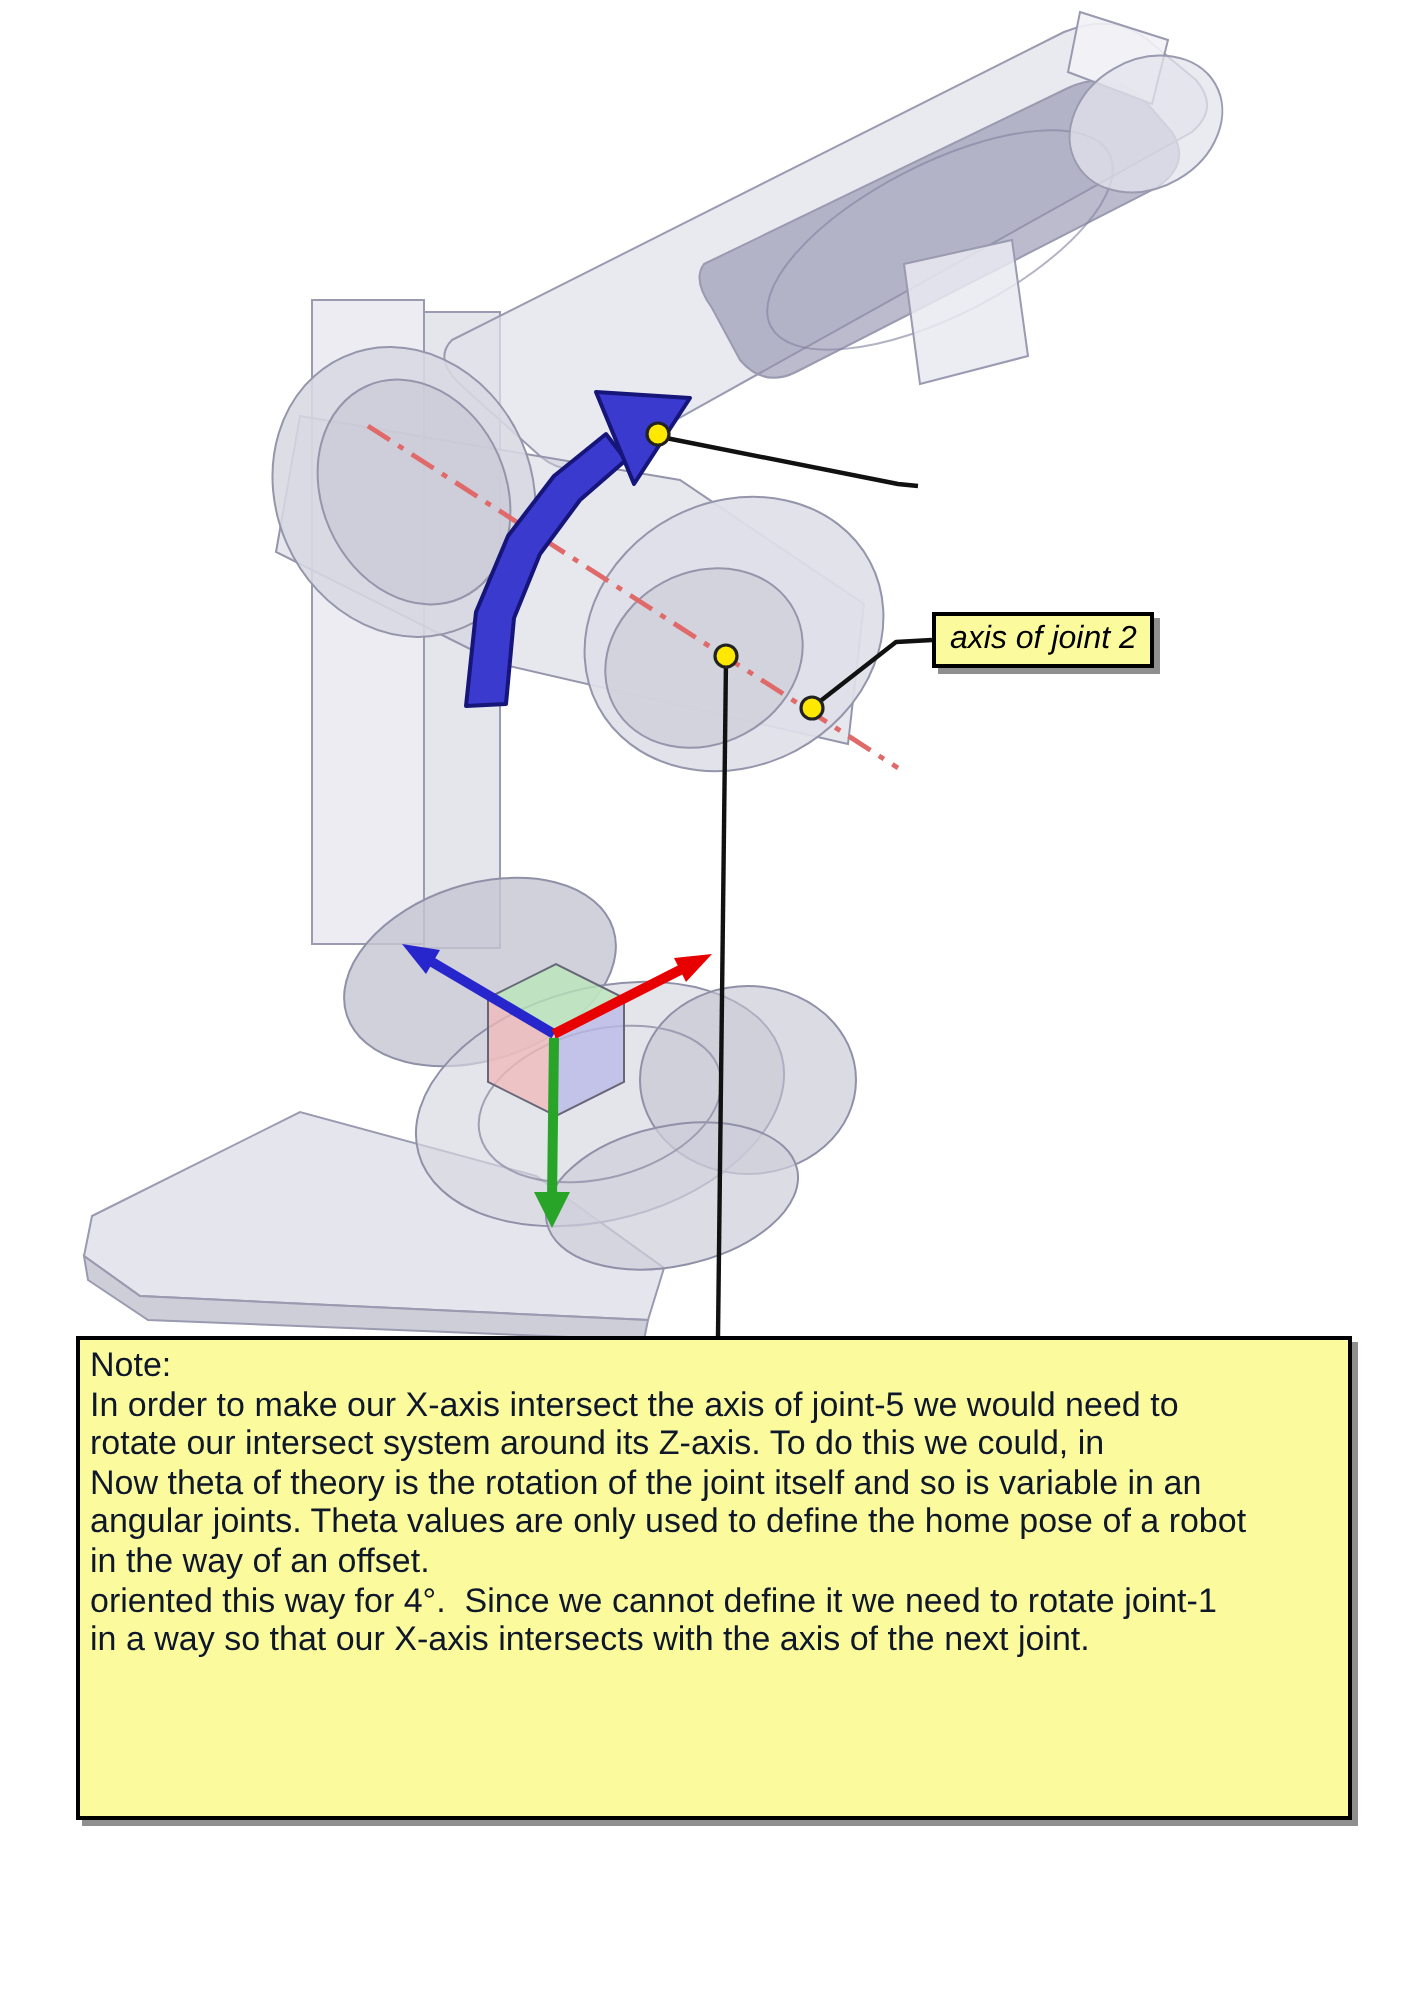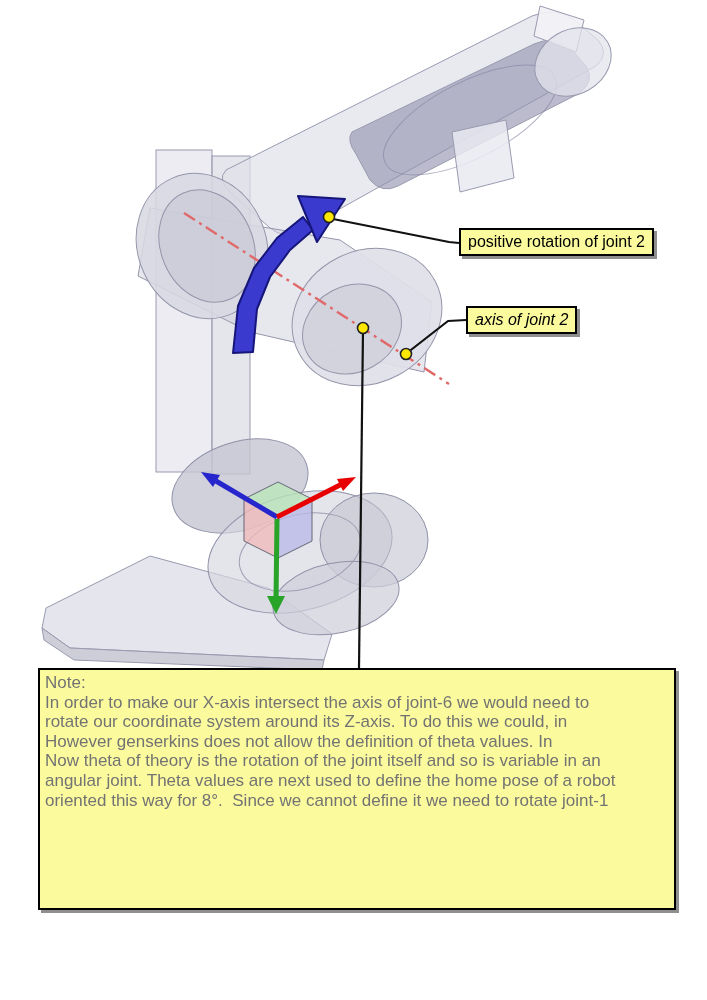--- a/index.html
+++ b/index.html
@@ -23,21 +23,21 @@
     white-space:nowrap;
   }
   #note-box{
     position:absolute;
     left:38px;top:668px;
     width:624px;height:233px;
     background:#FBFB9E;
     border:2px solid #000000;
     box-shadow:3px 3px 0 #8f8f8f;
     padding:3px 5px 2px 5px;
-    color:#737373;
+    color:#0f172a;
   }
   .note-line{
     font-size:17px;
     line-height:19.6px;
     white-space:pre;
   }
 </style>
 </head>
 <body>
 
@@ -107,27 +107,27 @@
       <polyline points="363,330 359,668"></polyline>
     </g>
 
     <g stroke="#222222" stroke-width="1.6">
       <circle cx="329" cy="217" r="5.5" fill="#FFE800"></circle>
       <circle cx="363" cy="328" r="5.5" fill="#FFE800"></circle>
       <circle cx="406" cy="354" r="5.5" fill="#FFE800"></circle>
     </g>
   </svg>
 
-  <div class="callout" style="left:459px;top:228px;">positive rotation of joint 2</div>
 
   <div class="callout" style="left:466px;top:306px;font-style:italic;">axis of joint 2</div>
 
   <div id="note-box">
     <div class="note-line">Note:</div>
-    <div class="note-line">In order to make our X-axis intersect the axis of joint-6 we would need to</div>
-    <div class="note-line">rotate our coordinate system around its Z-axis. To do this we could, in</div>
-    <div class="note-line">However genserkins does not allow the definition of theta values. In</div>
+    <div class="note-line">In order to make our X-axis intersect the axis of joint-5 we would need to</div>
+    <div class="note-line">rotate our intersect system around its Z-axis. To do this we could, in</div>
     <div class="note-line">Now theta of theory is the rotation of the joint itself and so is variable in an</div>
-    <div class="note-line">angular joint. Theta values are next used to define the home pose of a robot</div>
-    <div class="note-line">oriented this way for 8°.  Since we cannot define it we need to rotate joint-1</div>
+    <div class="note-line">angular joints. Theta values are only used to define the home pose of a robot</div>
+    <div class="note-line">in the way of an offset.</div>
+    <div class="note-line">oriented this way for 4°.  Since we cannot define it we need to rotate joint-1</div>
+    <div class="note-line">in a way so that our X-axis intersects with the axis of the next joint.</div>
   </div>
 
 </div>
 
 </body></html>

